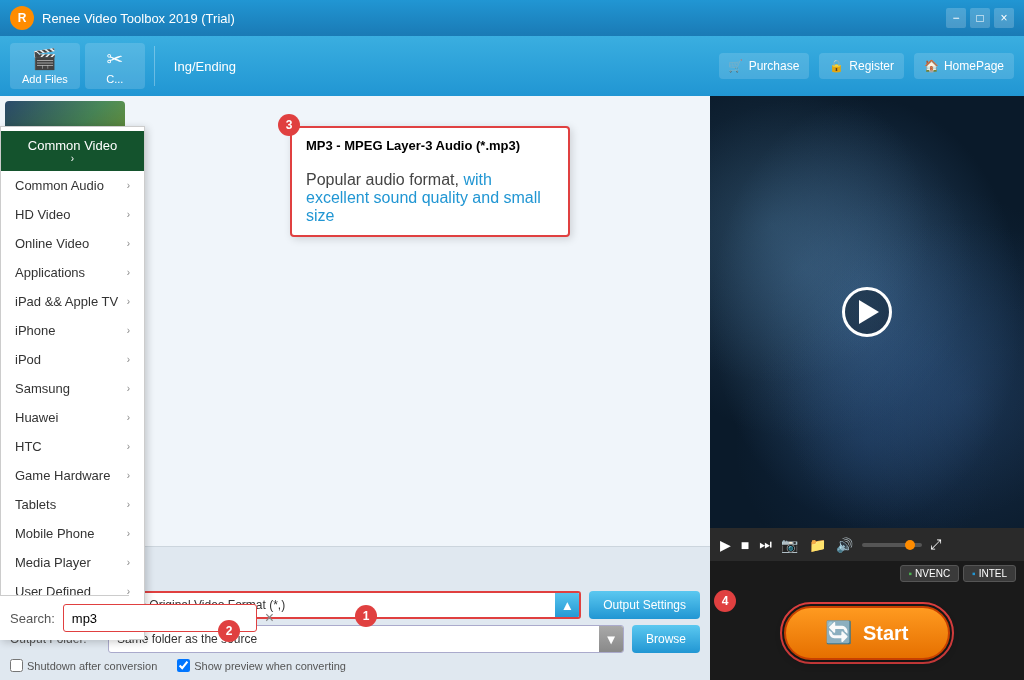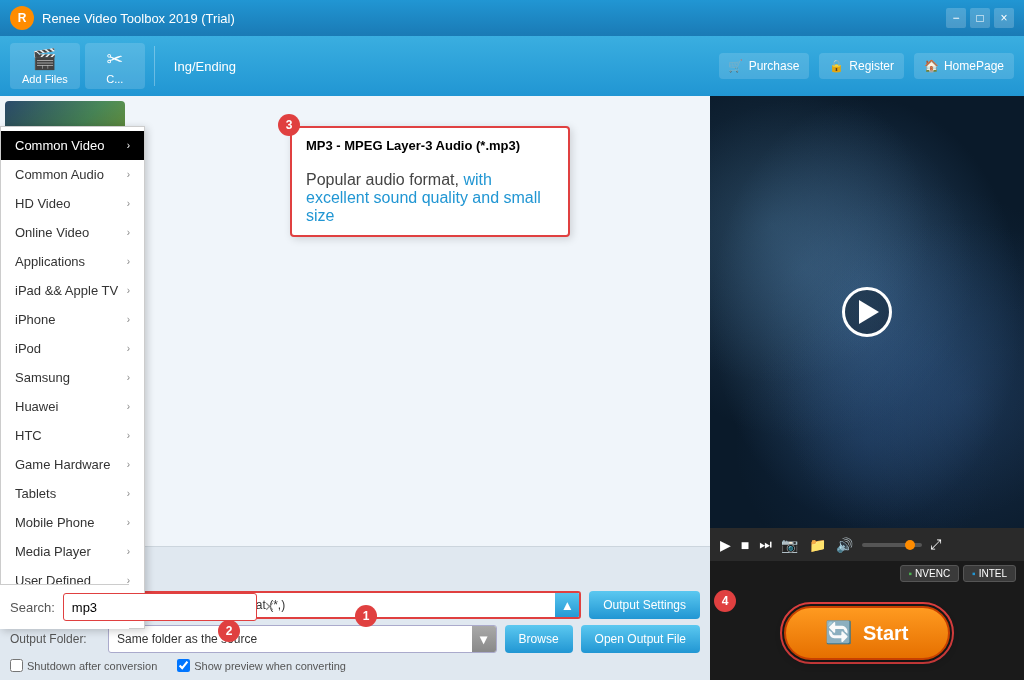--- a/index.html
+++ b/index.html
@@ -235,21 +235,21 @@
       padding: 4px 0;
       margin-top: 30px;
     }
     .dropdown-item {
       display: flex; align-items: center; justify-content: space-between;
       padding: 7px 14px;
       cursor: pointer;
       font-size: 13px;
       color: #333;
     }
-    .dropdown-item.active { background: #000000; color: white; }
+    .dropdown-item.active { background: #14532d; color: white; flex-direction: column; }
     .dropdown-arrow { font-size: 10px; color: #888; }
     .dropdown-item.active .dropdown-arrow { color: white; }
 
     
     .format-info {
       background: white;
       border: 2px solid #e04040;
       border-radius: 4px;
       padding: 10px 14px;
       width: 280px;
@@ -374,21 +374,20 @@
         <div class="step-badge" style="bottom: -8px; left: 345px;">1</div>
       </div>
 
       <div class="format-row" style="margin-bottom:6px;">
         <span class="bottom-label">Output Folder:</span>
         <div class="format-select-wrapper" style="border-color:#aac;">
           <span class="format-select-text">Same folder as the source</span>
           <button class="format-select-btn" style="background:linear-gradient(to bottom,#aaa,#888);">▼</button>
         </div>
         <button class="btn-blue">Browse</button>
-        <button class="btn-blue">Open Output File</button>
       </div>
 
       <div class="checkbox-row">
         <label class="checkbox-label">
           <input type="checkbox" style="">
           <span>Shutdown after conversion</span>
         </label>
         <label class="checkbox-label">
           <input type="checkbox" checked="" style="">
           <span>Show preview when converting</span>

